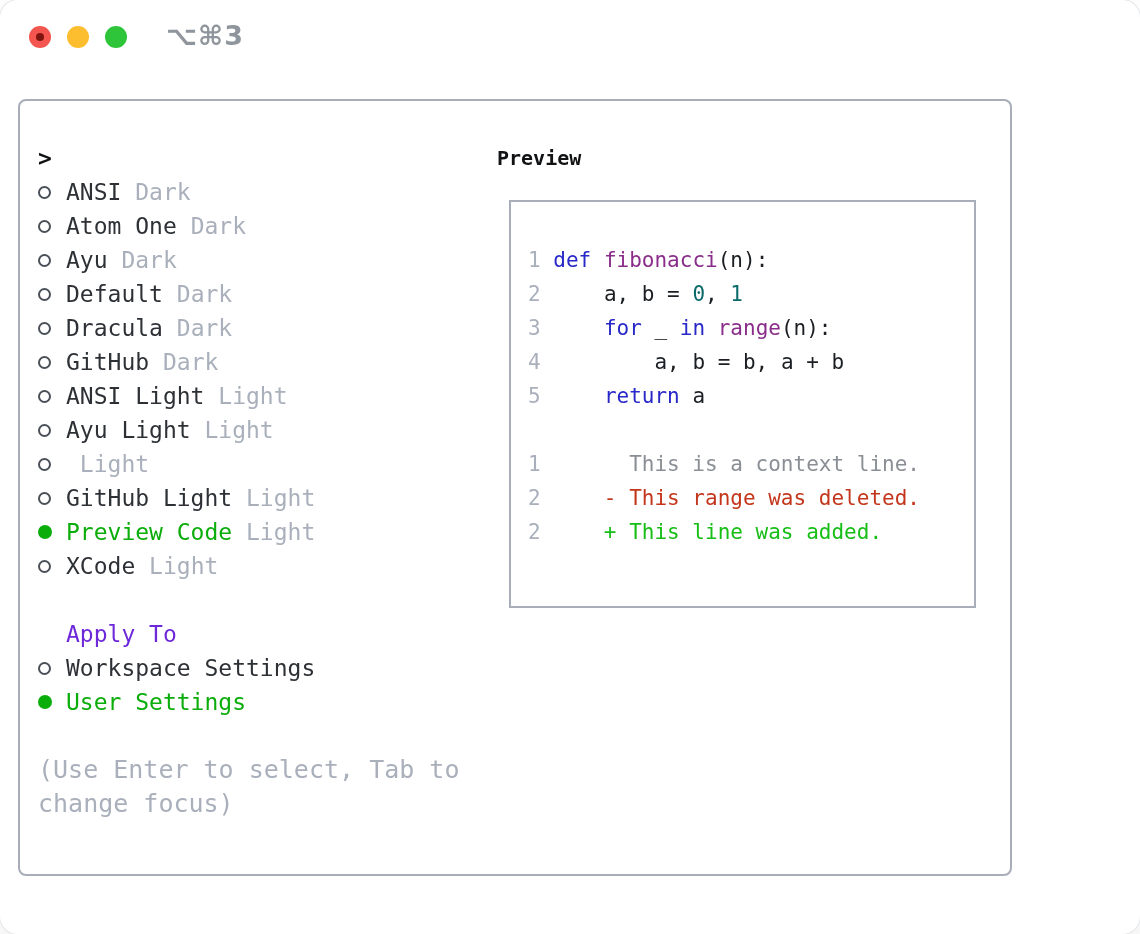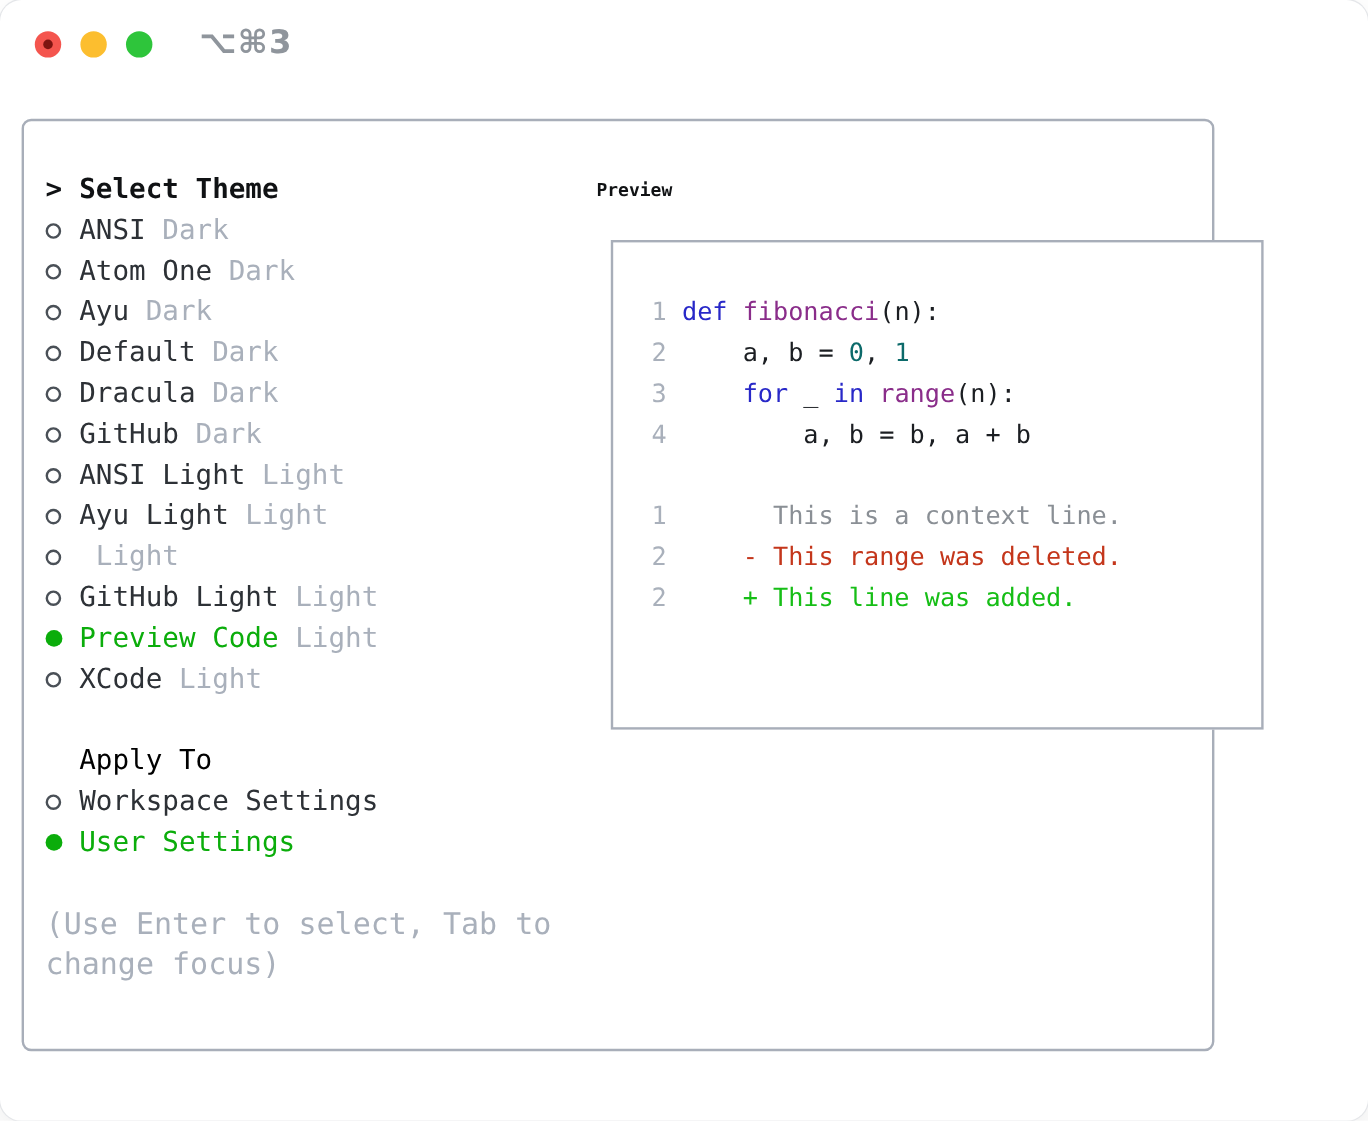--- a/index.html
+++ b/index.html
@@ -28,36 +28,36 @@
   .main-box{
     position:absolute;left:18px;top:99px;width:994px;height:777px;
     border:2px solid var(--border-gray);border-radius:8px;box-sizing:border-box;
   }
   
   .left-panel{position:absolute;left:38px;top:141px;width:446px;font-size:23px;color:#2d3136;}
   .row{height:34px;display:flex;align-items:center;white-space:pre;}
   .bullet{display:inline-flex;width:28px;align-items:center;flex:none;}
   .cursor{font-weight:bold;color:#101214;}
   .hdr{font-weight:bold;color:#101214;}
-  .hdr2{color:#000000;}
+  .hdr2{color:#6d28d9;}
   .radio{width:13px;height:13px;border:2px solid #4a5057;border-radius:50%;box-sizing:border-box;}
   .radio.sel{width:14px;height:14px;border:none;background:var(--selection-green);}
   .name{color:#2d3136;}
   .name.sel{color:var(--selection-green);}
   .variant{color:var(--muted-gray);margin-left:1ch;text-align:center;}
   .help{width:430px;line-height:34px;font-size:25px;color:var(--muted-gray);}
   
   .preview-label{
     position:absolute;left:497px;top:141px;height:34px;line-height:34px;
-    font-size:15px;font-weight:bold;color:#101214;
+    font-size:20px;font-weight:bold;color:#101214;
   }
   .preview-box{
-    position:absolute;left:509px;top:200px;width:544px;height:408px;
+    position:absolute;left:509px;top:200px;width:467px;height:408px;
     border:2px solid var(--border-gray);box-sizing:border-box;
-    padding:41px 0 0 32px;overflow:hidden;background:#ffffff;
+    padding:41px 0 0 17px;overflow:hidden;background:#ffffff;
   }
   .crow{height:34px;line-height:34px;white-space:pre;font-size:21px;}
   .ln{color:var(--muted-gray);}
   .tok-keyword{color:var(--keyword-blue);}
   .tok-function{color:var(--function-purple);}
   .tok-literal{color:var(--literal-teal);}
   .tok-plain{color:#1b1e22;}
   .dt-context{color:var(--context-gray);text-align:center;}
   .dt-deleted{color:var(--deleted-red);}
   .dt-added{color:var(--added-green);}
@@ -72,21 +72,20 @@
       <button class="light minimize"></button>
       <button class="light zoom"></button>
     </div>
   <div class="win-title">⌥⌘3</div>
 
   <div class="main-box"></div>
 
   <div class="left-panel">
     <div class="row">
       <span class="bullet cursor">&gt;</span>
-      <span class="hdr">Select Theme</span>
     </div>
     <div id="theme-items">
         <div class="row"><span class="bullet"><span class="radio"></span></span><span class="name">ANSI</span><span class="variant">Dark</span></div>
         <div class="row"><span class="bullet"><span class="radio"></span></span><span class="name">Atom One</span><span class="variant">Dark</span></div>
         <div class="row"><span class="bullet"><span class="radio"></span></span><span class="name">Ayu</span><span class="variant">Dark</span></div>
         <div class="row"><span class="bullet"><span class="radio"></span></span><span class="name">Default</span><span class="variant">Dark</span></div>
         <div class="row"><span class="bullet"><span class="radio"></span></span><span class="name">Dracula</span><span class="variant">Dark</span></div>
         <div class="row"><span class="bullet"><span class="radio"></span></span><span class="name">GitHub</span><span class="variant">Dark</span></div>
         <div class="row"><span class="bullet"><span class="radio"></span></span><span class="name">ANSI Light</span><span class="variant">Light</span></div>
         <div class="row"><span class="bullet"><span class="radio"></span></span><span class="name">Ayu Light</span><span class="variant">Light</span></div>
@@ -113,20 +112,21 @@
   </div>
 
   <div class="preview-label">Preview</div>
 
   <div class="preview-box">
     <div id="code-lines">
         <div class="crow"><span class="ln">1</span> <span class="tok-keyword">def</span><span class="tok-plain"> </span><span class="tok-function">fibonacci</span><span class="tok-plain">(n):</span></div>
         <div class="crow"><span class="ln">2</span> <span class="tok-plain">    a, b = </span><span class="tok-literal">0</span><span class="tok-plain">, </span><span class="tok-literal">1</span></div>
         <div class="crow"><span class="ln">3</span> <span class="tok-plain">    </span><span class="tok-keyword">for</span><span class="tok-plain"> _ </span><span class="tok-keyword">in</span><span class="tok-plain"> </span><span class="tok-function">range</span><span class="tok-plain">(n):</span></div>
         <div class="crow"><span class="ln">4</span> <span class="tok-plain">        a, b = b, a + b</span></div>
+        <div class="crow"><span class="ln">5</span> <span class="tok-plain">    </span><span class="tok-keyword">return</span><span class="tok-plain"> a</span></div>
       </div>
     <div class="crow"></div>
     <div id="diff-lines">
         <div class="crow"><span class="ln">1</span><span class="dt-context">       This is a context line.</span></div>
         <div class="crow"><span class="ln">2</span><span class="dt-deleted">     - This range was deleted.</span></div>
         <div class="crow"><span class="ln">2</span><span class="dt-added">     + This line was added.</span></div>
       </div>
   </div>
 
 </div>

